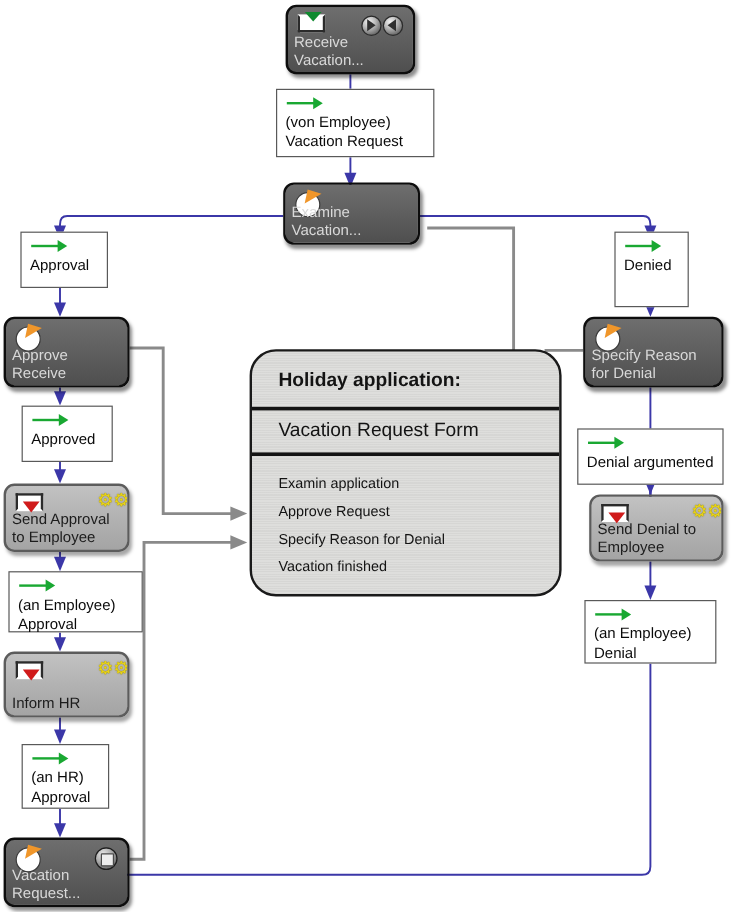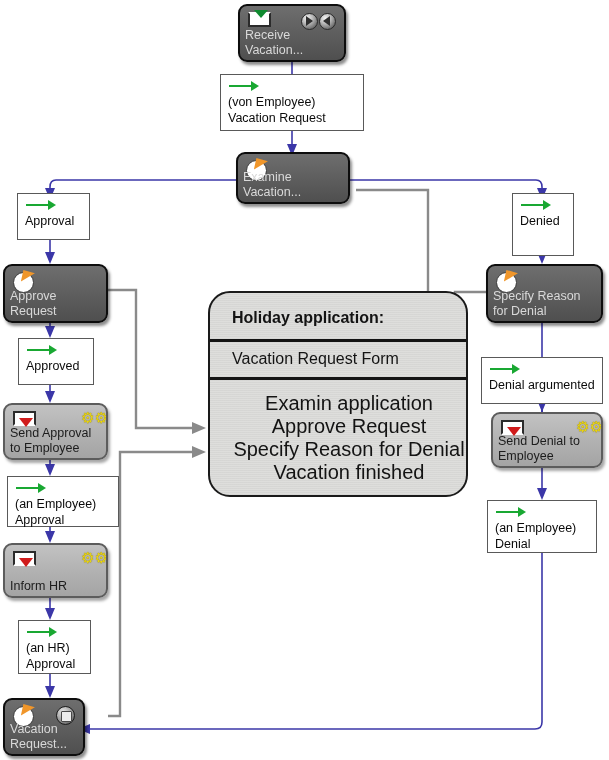--- a/index.html
+++ b/index.html
@@ -201,24 +201,23 @@
   }
   #panel .p-form {
     font-size: 16px;
     color: #131313;
     padding: 8px 0 9px 22px;
   }
   #panel .p-ops {
     padding: 12px 0 0 22px;
   }
   #panel .p-ops div {
-    font-size: 20px;
+    font-size: 12px;
     color: #131313;
     line-height: 23px;
-    text-align: center;
   }
 
   svg .blue  { stroke: #3b37a8; stroke-width: 1.6; fill: none; }
   svg .gray  { stroke: #8a8a8a; stroke-width: 2.4; fill: none; }
   svg .bluefill { fill: #3b37a8; }
   svg .grayfill { fill: #8a8a8a; }
 </style>
 </head>
 <body>
 
@@ -303,37 +302,37 @@
 
   <div class="node dark" style="left:236px; top:152px; width:114px; height:52px;">
     <span class="ic ic-clock"></span>
     <span class="label">Examine
 Vacation...</span>
   </div>
 
   <div class="node dark" style="left:3px; top:264px; width:105px; height:59px;">
     <span class="ic ic-clock"></span>
     <span class="label">Approve
-Request</span>
+Receive</span>
   </div>
 
   <div class="node light" style="left:3px; top:403px; width:105px; height:57px;">
     <span class="ic ic-outbox"></span>
     <span class="ic ic-gears" style="right:7px; top:5px;">⚙⚙</span>
     <span class="label">Send Approval
 to Employee</span>
   </div>
 
   <div class="node light" style="left:3px; top:543px; width:105px; height:55px;">
     <span class="ic ic-outbox"></span>
     <span class="ic ic-gears" style="right:7px; top:5px;">⚙⚙</span>
     <span class="label">Inform HR</span>
   </div>
 
-  <div class="node dark" style="left:3px; top:698px; width:82px; height:58px;">
+  <div class="node dark" style="left:3px; top:698px; width:105px; height:58px;">
     <span class="ic ic-clock"></span>
     <span class="ic ic-bin" style="right:8px; top:6px;">
         <span></span>
       </span>
     <span class="label">Vacation
 Request...</span>
   </div>
 
   <div class="node dark" style="left:486px; top:264px; width:117px; height:59px;">
     <span class="ic ic-clock"></span>
@@ -341,21 +340,21 @@
 for Denial</span>
   </div>
 
   <div class="node light" style="left:491px; top:412px; width:112px; height:56px;">
     <span class="ic ic-outbox"></span>
     <span class="ic ic-gears" style="right:7px; top:5px;">⚙⚙</span>
     <span class="label">Send Denial to
 Employee</span>
   </div>
 
-  <div class="msgbox" style="left:220px; top:74px; width:144px; height:57px;">
+  <div class="msgbox" style="left:230px; top:74px; width:132px; height:57px;">
     <div class="arrowline"></div>
     <div class="mtext">(von  Employee)
 Vacation Request</div>
   </div>
 
   <div class="msgbox" style="left:17px; top:193px; width:73px; height:47px;">
     <div class="arrowline"></div>
     <div class="mtext">Approval</div>
   </div>
 

